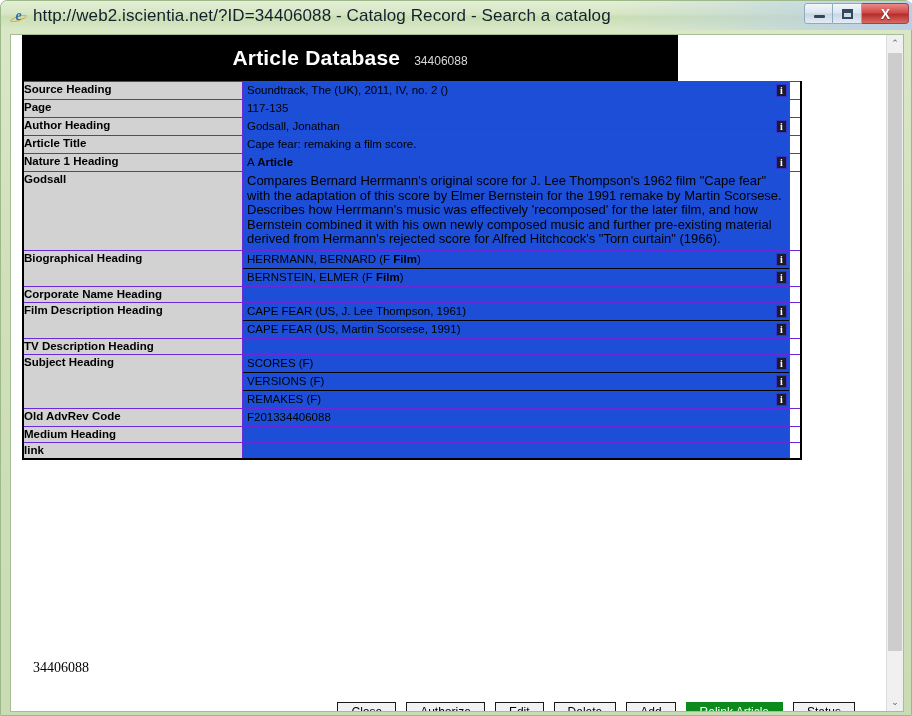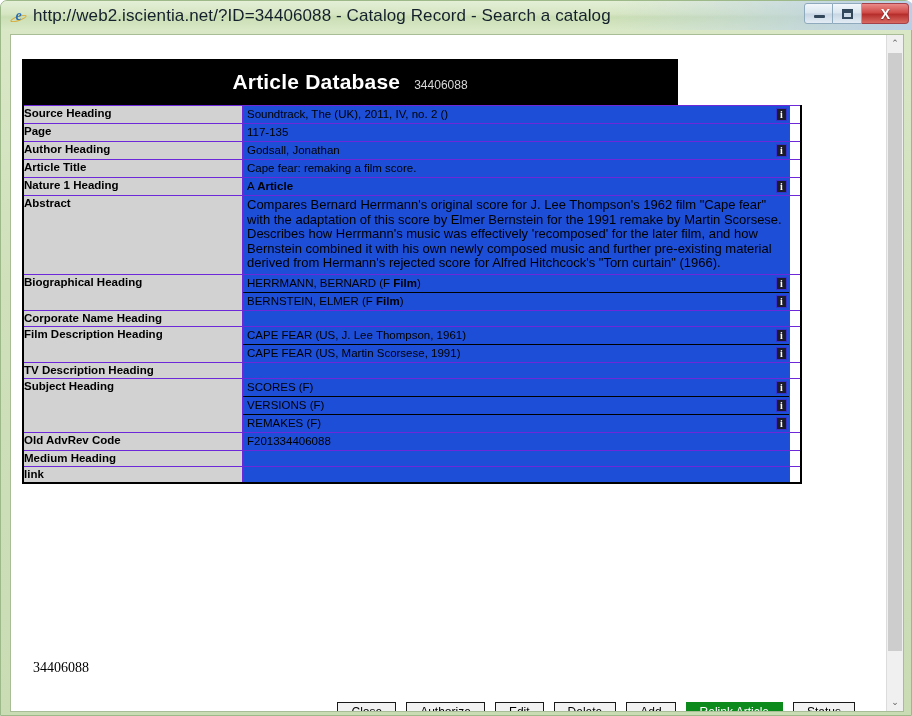--- a/index.html
+++ b/index.html
@@ -179,21 +179,21 @@
     width: 14px;
     height: 598px;
     background: #cdcdcd;
     border-radius: 0;
   }
 
   
   .record {
     position: absolute;
     left: 11px;
-    top: 24px;
+    top: 0;
     width: 656px;
   }
   .header-banner {
     height: 46px;
     background: #000000;
     color: #ffffff;
     display: flex;
     align-items: center;
     justify-content: center;
     gap: 14px;
@@ -407,21 +407,21 @@
                 <td class="label">Nature 1 Heading</td>
                 <td class="value">
                   <div class="vline">
                     <span class="txt"><span>A </span><b>Article</b></span>
                     <span class="info-icon"></span>
                   </div>
                 </td>
                 <td class="spacer"></td>
               </tr>
               <tr>
-                <td class="label">Abstract</td>
+                <td class="label">Godsall</td>
                 <td class="value">
                   <div class="abstract">Compares Bernard Herrmann's original score for J. Lee Thompson's 1962 film "Cape fear" with the adaptation of this score by Elmer Bernstein for the 1991 remake by Martin Scorsese. Describes how Herrmann's music was effectively 'recomposed' for the later film, and how Bernstein combined it with his own newly composed music and further pre-existing material derived from Hermann's rejected score for Alfred Hitchcock's "Torn curtain" (1966).</div>
                 </td>
                 <td class="spacer"></td>
               </tr>
               <tr>
                 <td class="label">Biographical Heading</td>
                 <td class="value">
                   <div class="vline">
                     <span class="txt"><span>HERRMANN, BERNARD (F </span><b>Film</b><span>)</span></span>

